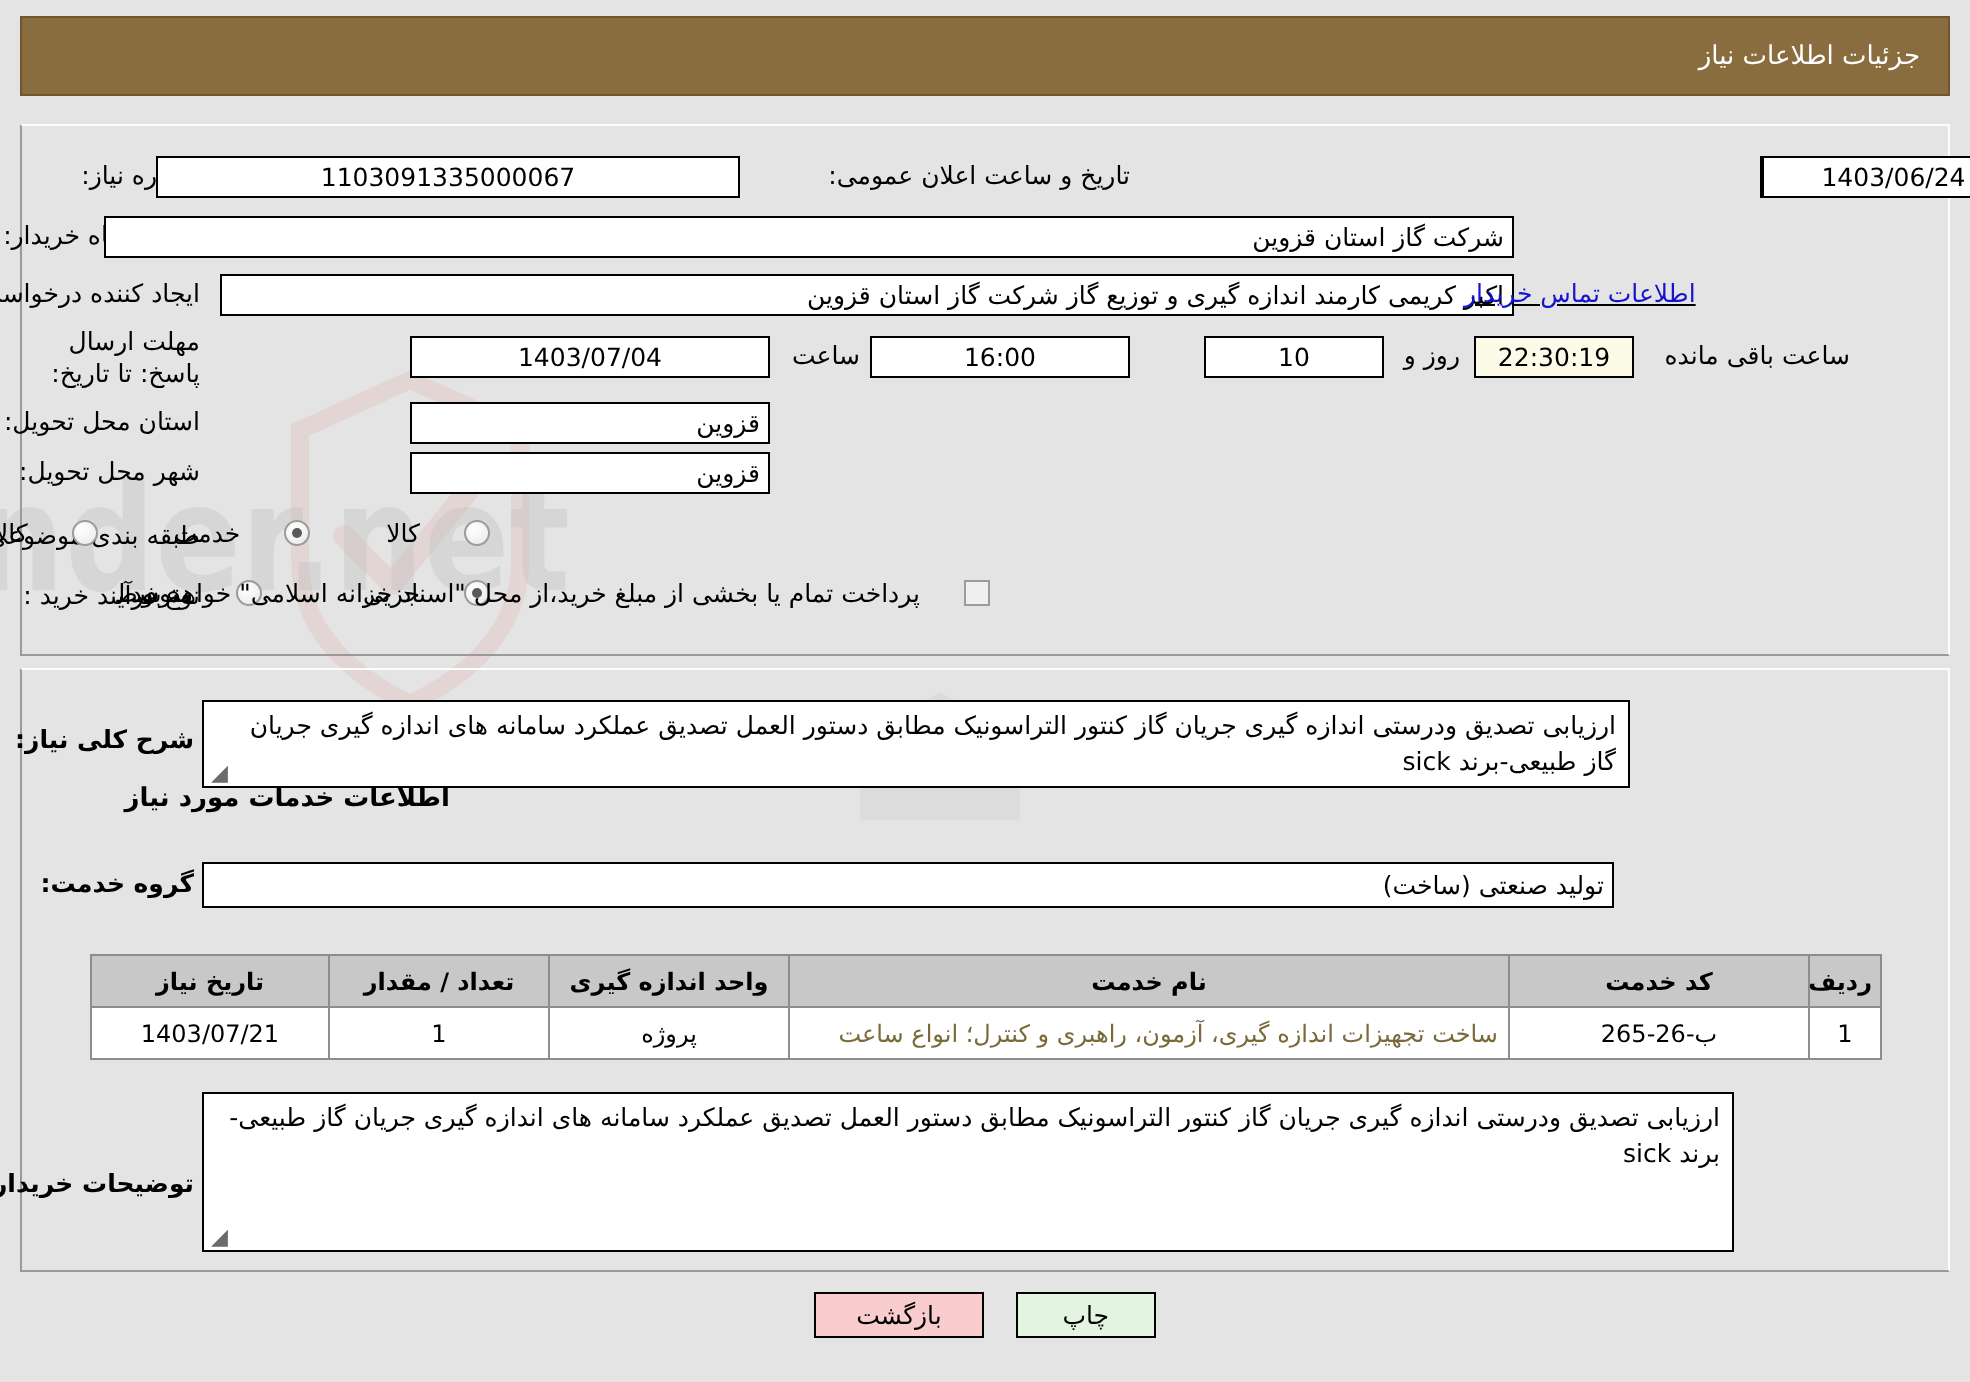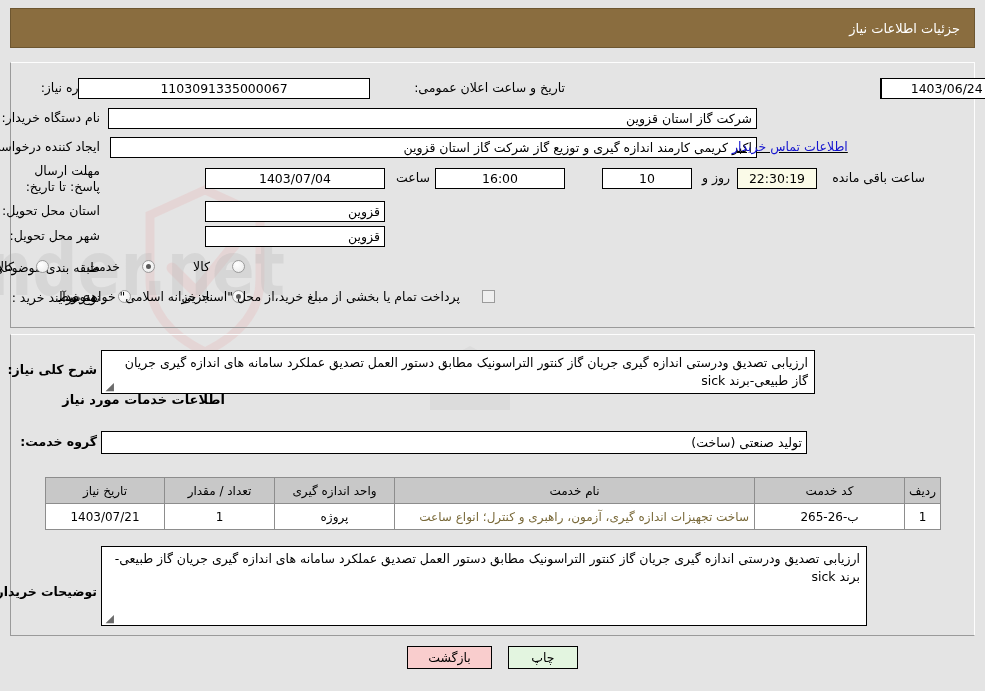--- a/index.html
+++ b/index.html
@@ -150,21 +150,21 @@
     width: 895px;
     border-collapse: collapse;
     z-index: 3;
     background: #fff;
     table-layout: fixed;
   }
   #needs-table th {
     background: #c8c8c8;
     border: 1px solid #8d8d8d;
     font-size: 12px;
-    font-weight: normal;
+    font-weight: bold;
     color: #000;
     height: 26px;
     padding: 0 4px;
     text-align: center;
     white-space: nowrap;
   }
   #needs-table td {
     background: #ffffff;
     border: 1px solid #8d8d8d;
     font-size: 12px;
@@ -261,21 +261,21 @@
   <div class="row" style="right:705px; top:78px; width:0;"></div>
 
   <div class="row" style="left:881px; top:78px;">
     <div class="fld" style="width:180px;">16:21 - 1403/06/24</div>
   </div>
 
   <div class="row" style="right:885px; top:110px;">
     <span class="lbl">نام دستگاه خریدار:</span>
   </div>
   <div class="row" style="right:228px; top:108px;">
-    <div class="fld rtl-right" style="width:649px;">شرکت گاز استان قزوین</div>
+    <div class="fld rtl-right" style="width:705px;">شرکت گاز استان قزوین</div>
   </div>
 
   <div class="row" style="right:885px; top:139px;">
     <span class="lbl">ایجاد کننده درخواست:</span>
   </div>
   <div class="row" style="right:228px; top:137px;">
     <div class="fld rtl-right" style="width:647px;">اکبر کریمی کارمند اندازه گیری و توزیع گاز شرکت گاز استان قزوین</div>
   </div>
   <div class="row" style="right:880px; top:139px; left:auto;"></div>
   <div class="row" style="left:732px; top:139px;text-decoration:underline;">

